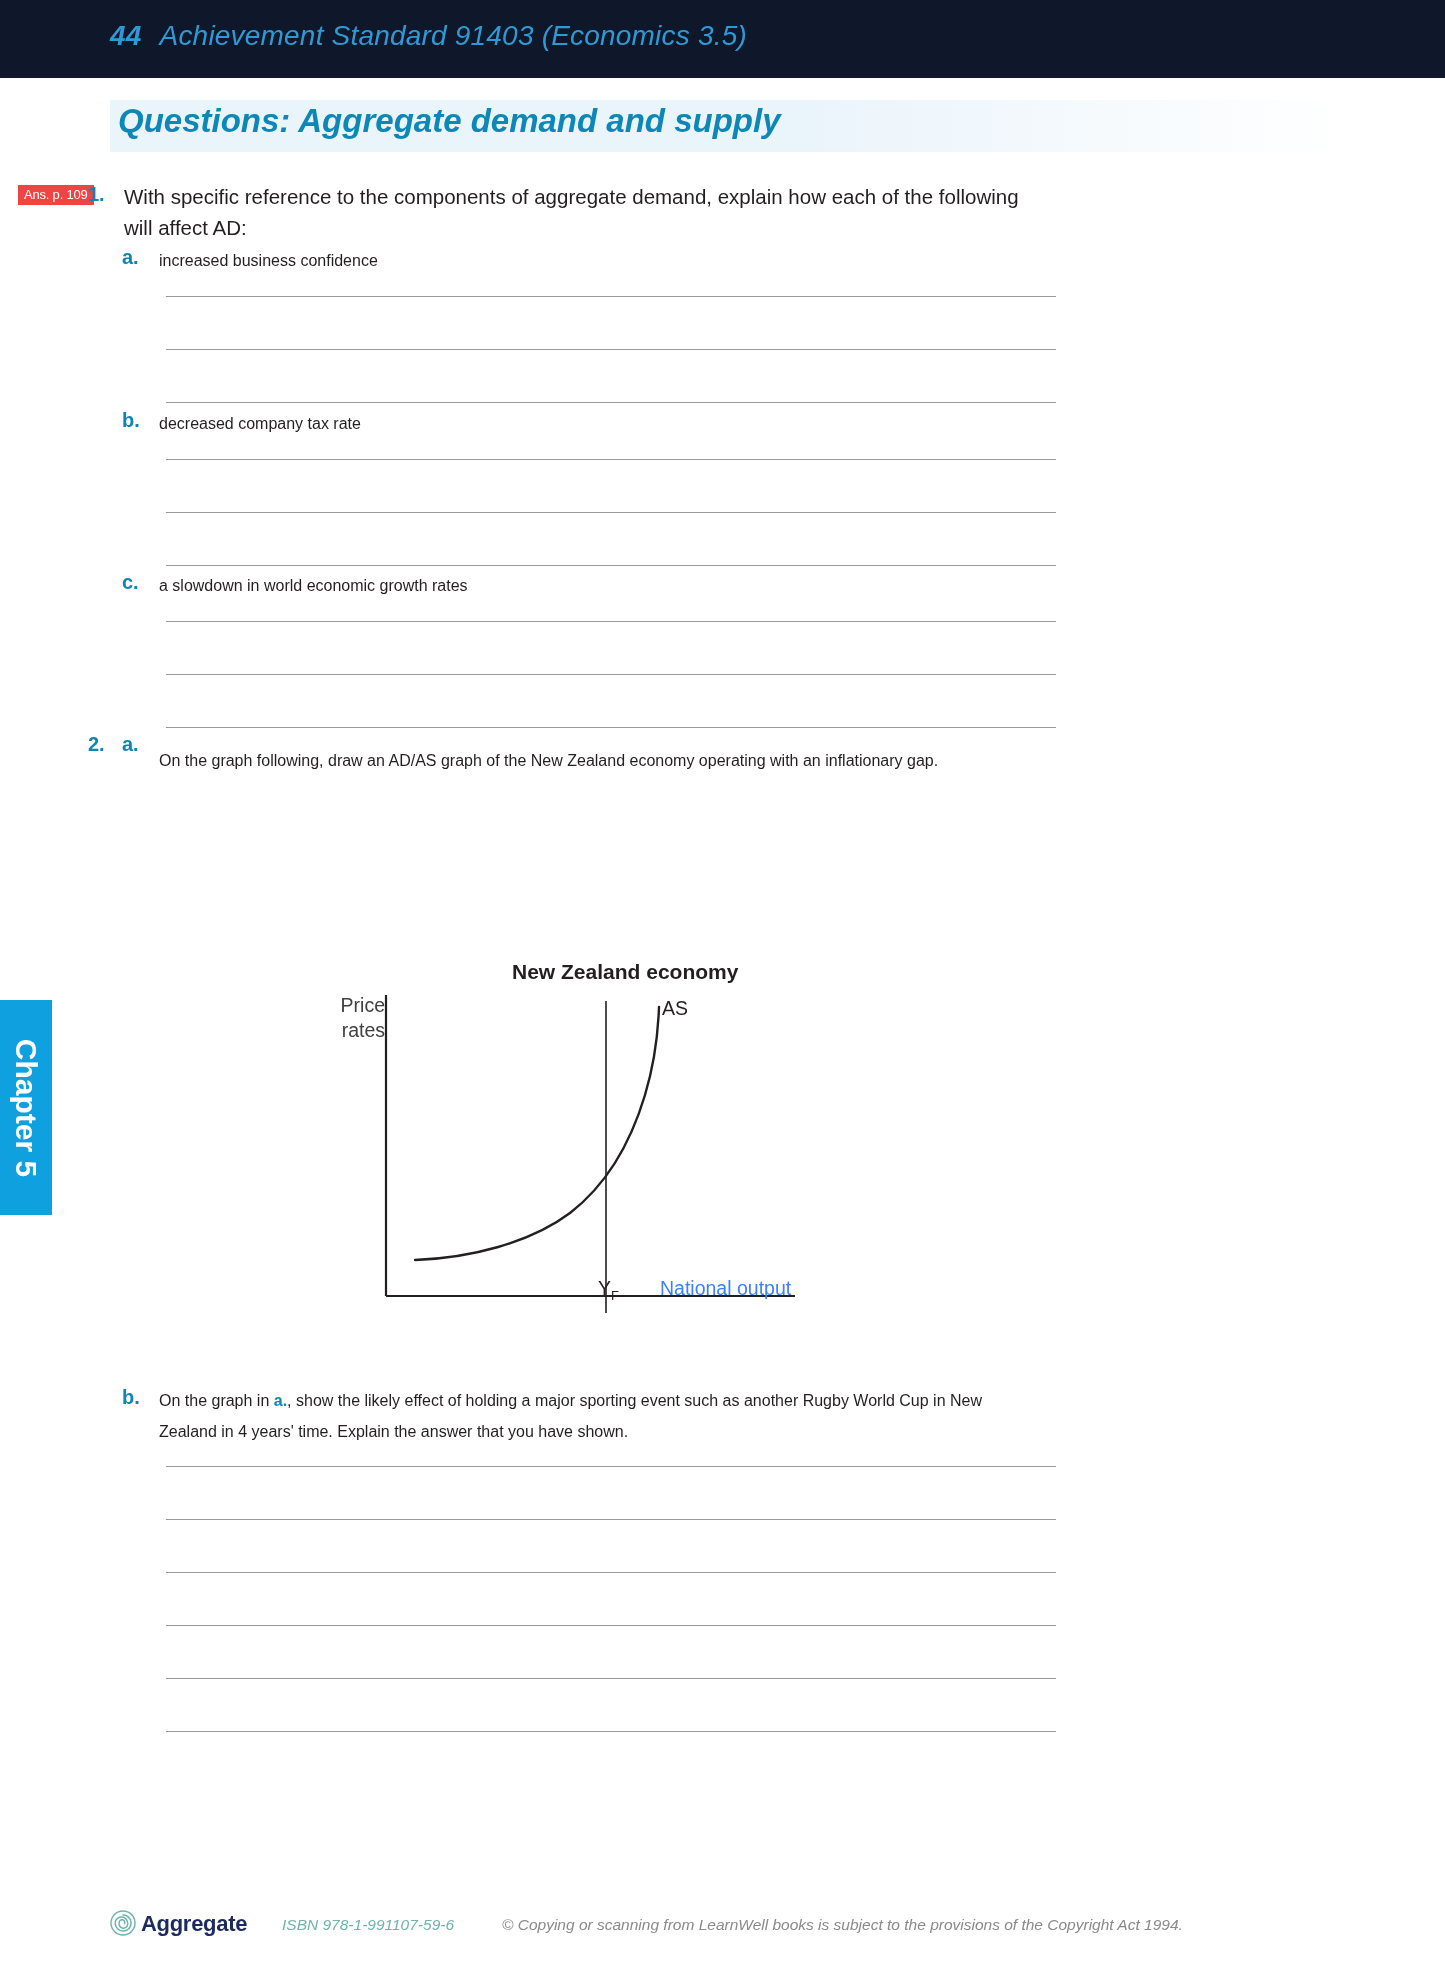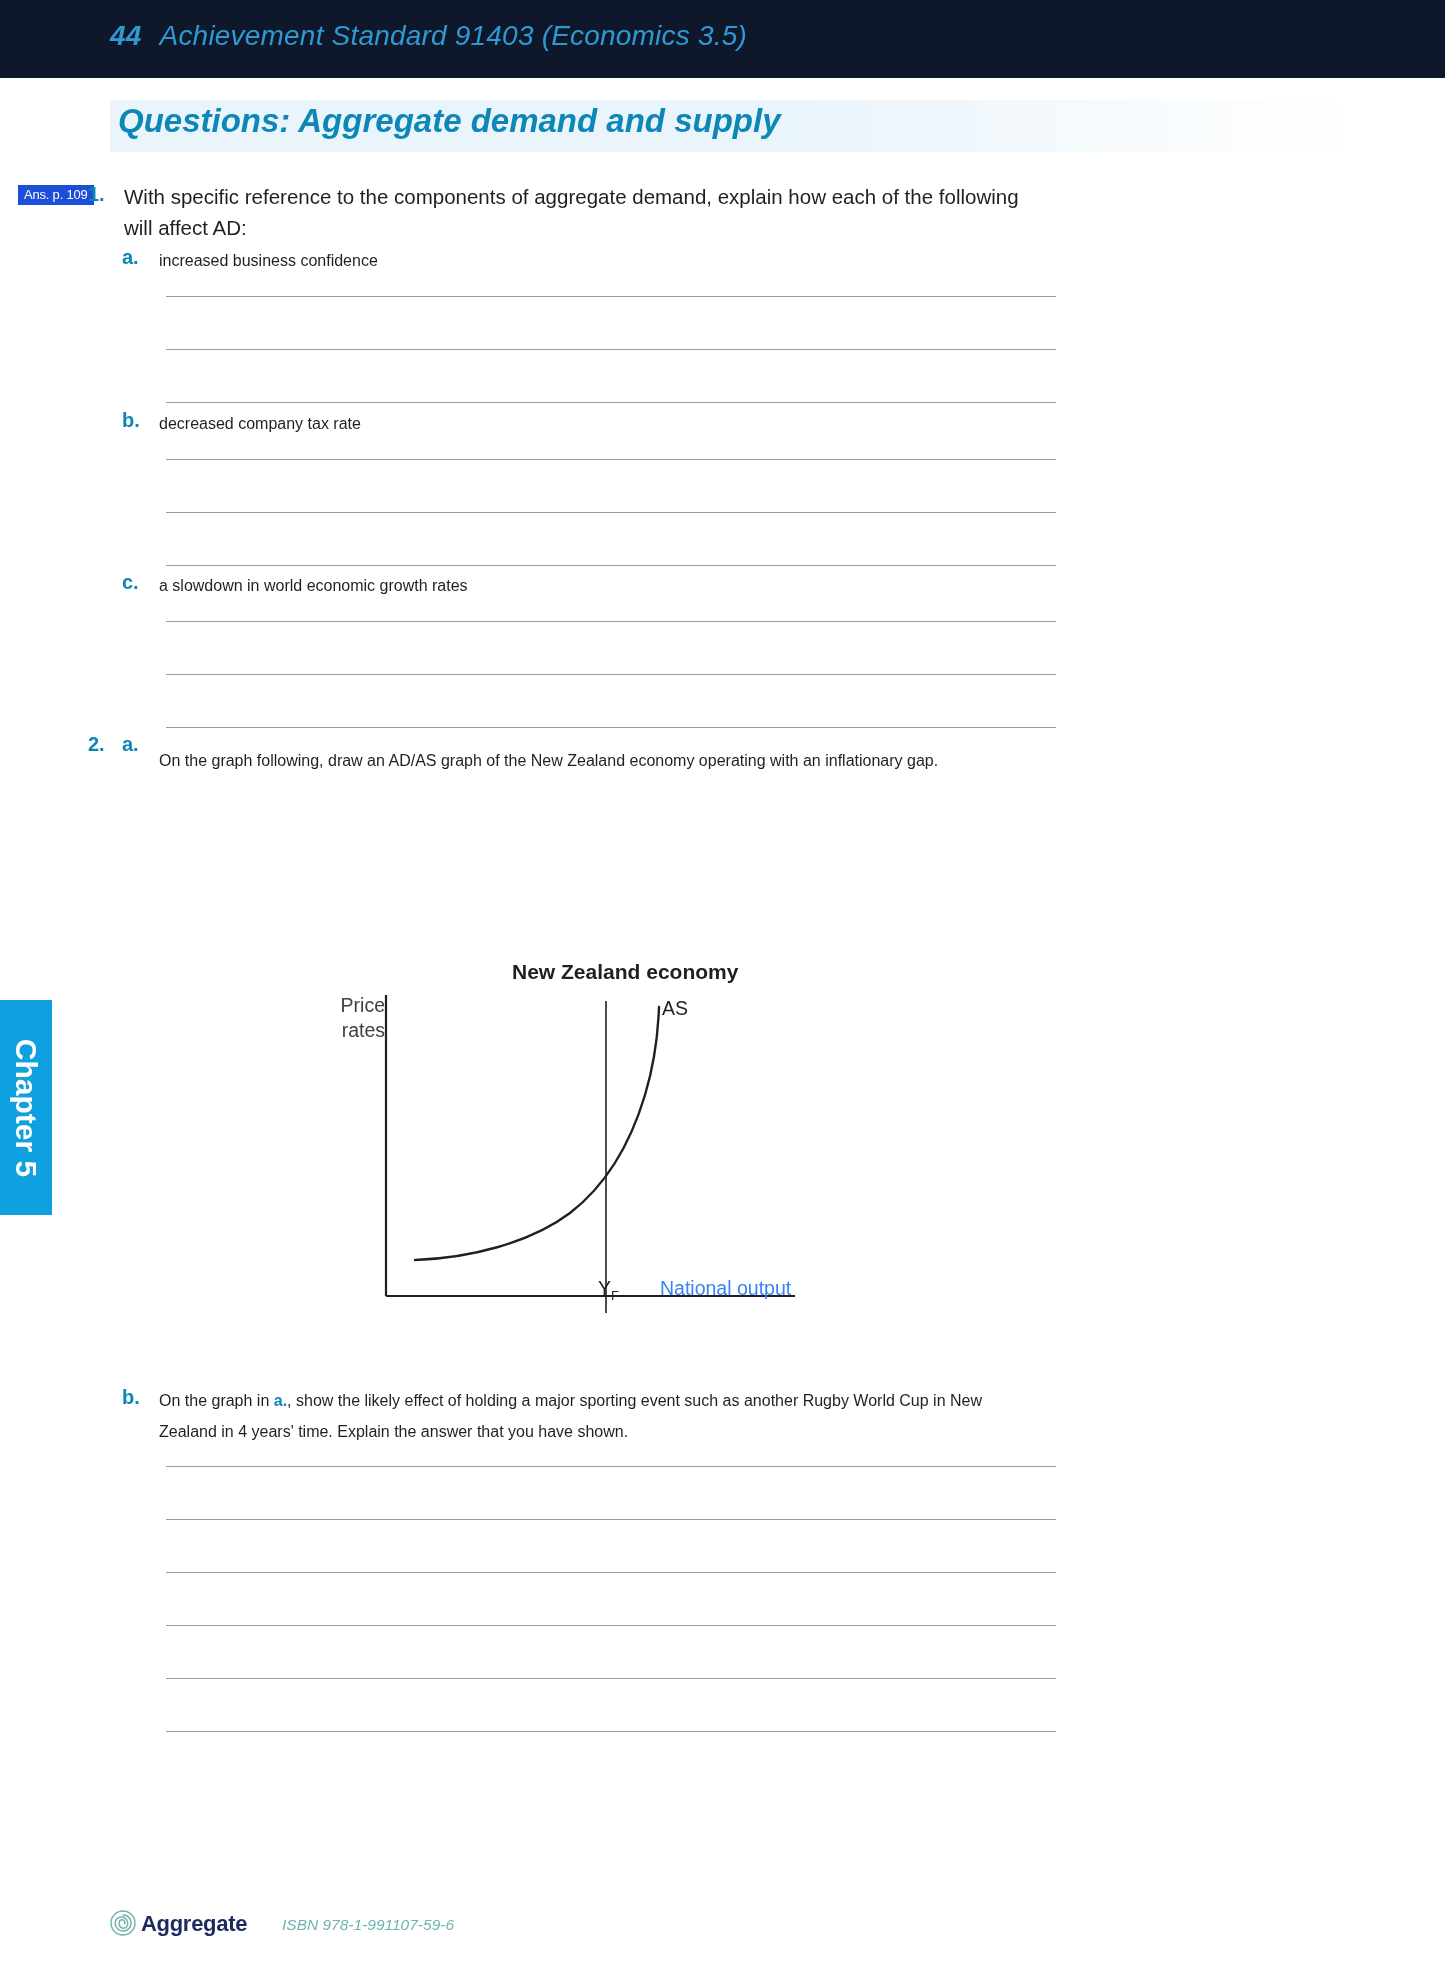--- a/index.html
+++ b/index.html
@@ -58,21 +58,21 @@
     font-style: italic;
     color: #0d87b8;
     white-space: nowrap;
   }
 
   
   .ans-badge {
     position: absolute;
     left: 18px;
     top: 185px;
-    background: #1d4ed8;
+    background: #ef4444;
     color: #ffffff;
     font-size: 13px;
     padding: 2px 6px 3px 6px;
     white-space: nowrap;
     letter-spacing: -0.2px;
   }
 
   
   .qnum {
     position: absolute;
@@ -312,13 +312,14 @@
 <div class="rule" style="left:166px; top:1678px; width:890px;"></div>
 <div class="rule" style="left:166px; top:1731px; width:890px;"></div>
 
 <div class="footer">
   <svg class="logo-mark" viewBox="0 0 26 26">
     <circle cx="13" cy="13" r="12" fill="none" stroke="#6fb3ad" stroke-width="1.4"></circle>
     <path d="M 13 5 A 8 8 0 1 1 5.2 14.2 A 6.2 6.2 0 1 1 17.5 12.2 A 4.4 4.4 0 1 1 9.2 12.6 A 2.8 2.8 0 1 1 14.6 13.6" fill="none" stroke="#6fb3ad" stroke-width="1.5" stroke-linecap="round"></path>
   </svg>
   <div class="logo-text">Aggregate</div>
   <div class="footer-isbn">ISBN 978-1-991107-59-6</div>
+  <div class="footer-copy">© Copying or scanning from LearnWell books is subject to the provisions of the Copyright Act 1994.</div>
 </div>
 
 </body></html>

